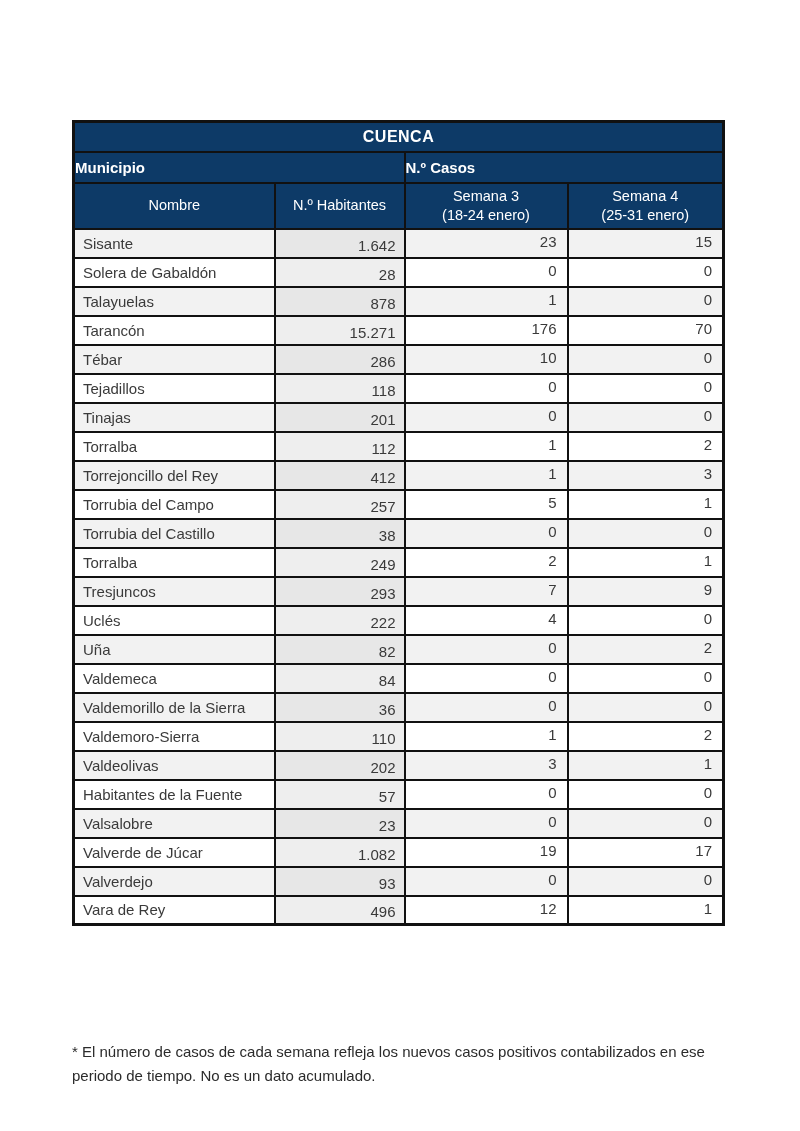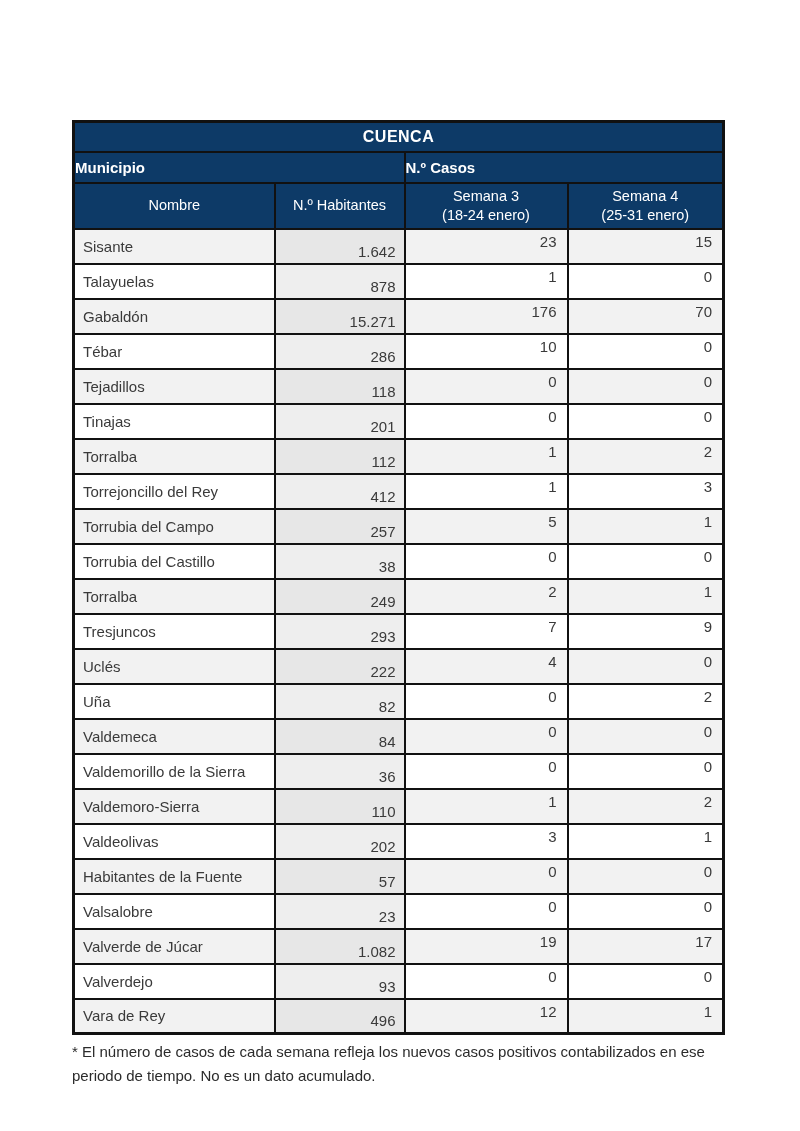--- a/index.html
+++ b/index.html
@@ -59,21 +59,21 @@
     background: #0d3a67;
     color: #ffffff;
     font-size: 14.5px;
     font-weight: normal;
     text-align: center;
     height: 46px;
     line-height: 19px;
     vertical-align: middle;
   }
   
-  tbody tr { height: 35px; }
+  tbody tr { height: 29px; }
   tbody tr:nth-child(odd)  td { background: #f2f2f2; }
   tbody tr:nth-child(even) td { background: #ffffff; }
   tbody tr:nth-child(odd)  td.cell-hab { background: #e7e7e7; }
   tbody tr:nth-child(even) td.cell-hab { background: #eeeeee; }
 
   td.cell-nombre {
     text-align: left;
     vertical-align: middle;
     padding-left: 8px;
     font-size: 15px;
@@ -143,30 +143,36 @@
         </tr>
       </thead>
       <tbody>
   <tr>
     <td class="cell-nombre">Sisante</td>
     <td class="cell-hab">1.642</td>
     <td class="cell-casos">23</td>
     <td class="cell-casos">15</td>
   </tr>
 
+  <tr>
+    <td class="cell-nombre">Solera de Gabaldón</td>
+    <td class="cell-hab">28</td>
+    <td class="cell-casos">0</td>
+    <td class="cell-casos">0</td>
+  </tr>
 
   <tr>
     <td class="cell-nombre">Talayuelas</td>
     <td class="cell-hab">878</td>
     <td class="cell-casos">1</td>
     <td class="cell-casos">0</td>
   </tr>
 
   <tr>
-    <td class="cell-nombre">Gabaldón</td>
+    <td class="cell-nombre">Tarancón</td>
     <td class="cell-hab">15.271</td>
     <td class="cell-casos">176</td>
     <td class="cell-casos">70</td>
   </tr>
 
   <tr>
     <td class="cell-nombre">Tébar</td>
     <td class="cell-hab">286</td>
     <td class="cell-casos">10</td>
     <td class="cell-casos">0</td>

